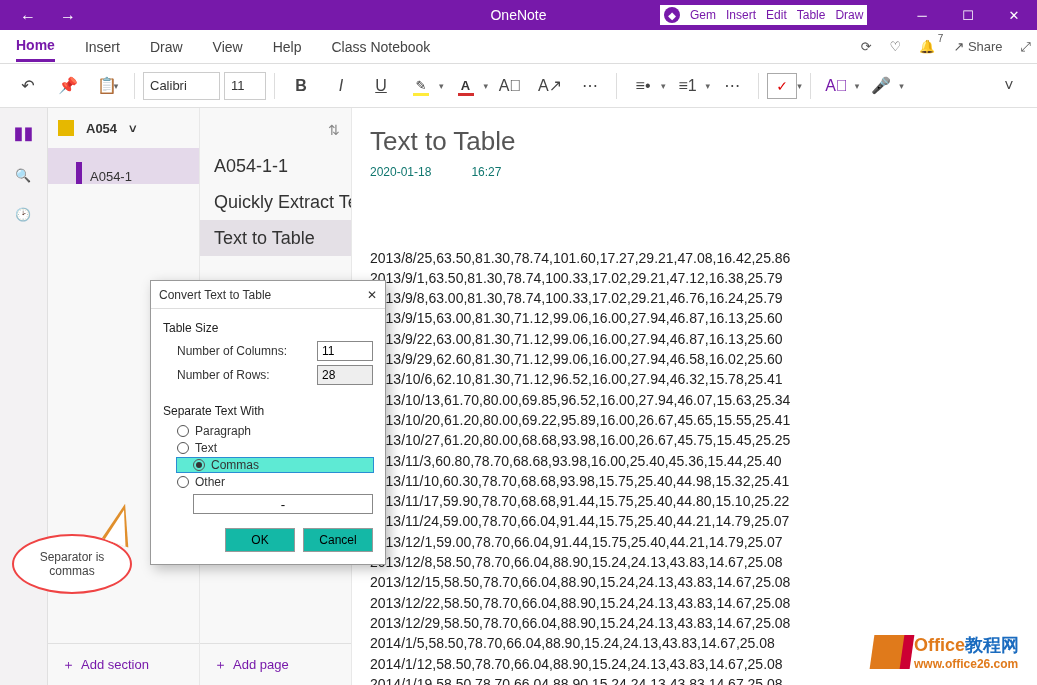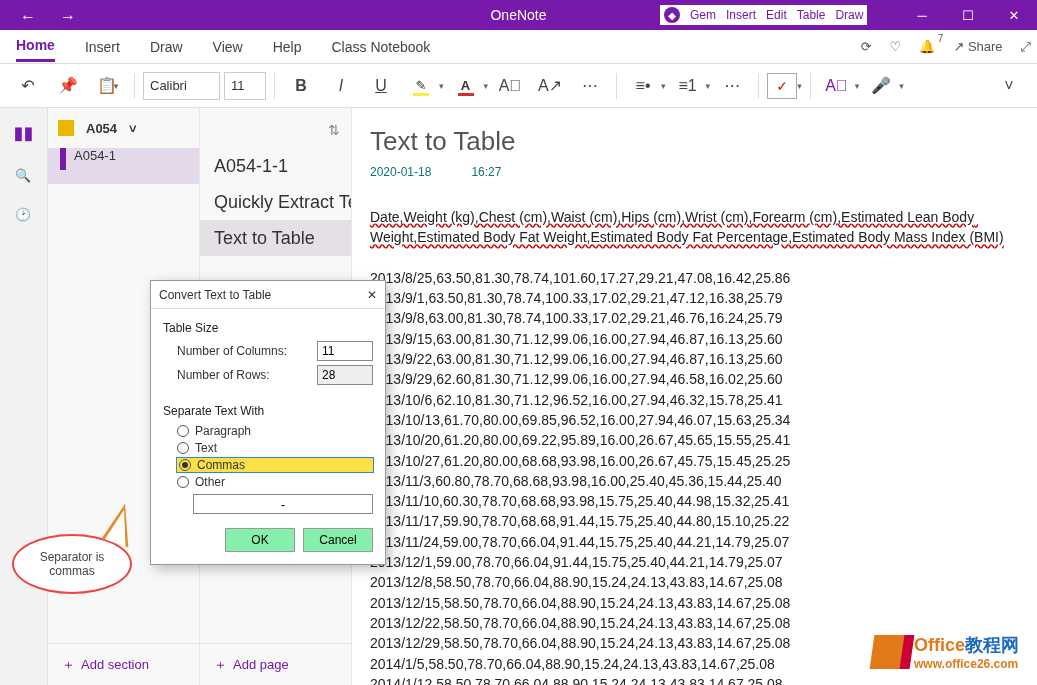--- a/index.html
+++ b/index.html
@@ -26,21 +26,21 @@
 .colorbtn{width:36px;height:32px;display:flex;flex-direction:column;align-items:center;justify-content:center;position:relative}
 .colorbtn .bar{width:16px;height:3px;position:absolute;bottom:6px}
 .dd{font-size:9px;color:#666;margin-left:-4px}
 .checkbox-btn{border:1px solid #aaa;width:30px;height:26px;display:flex;align-items:center;justify-content:center;color:#d00;font-size:14px}
 .content{display:flex;height:577px}
 .rail{width:48px;background:#f3f2f3;border-right:1px solid #e0e0e0;display:flex;flex-direction:column;align-items:center;padding-top:14px;gap:24px;color:#555}
 .rail .book{color:#7719aa;font-size:18px}
 .nav-col{width:152px;border-right:1px solid #e8e8e8;background:#f8f8f8;display:flex;flex-direction:column}
 .nb-header{height:40px;display:flex;align-items:center;padding:0 10px;font-weight:bold;gap:12px}
 .nb-header .nb-icon{width:16px;height:16px;background:#e6b800}
-.section-item{height:36px;display:flex;align-items:flex-start;padding-left:12px;gap:8px;background:#e4d9ea}
+.section-item{height:36px;display:flex;align-items:flex-end;padding-left:28px;gap:8px;background:#e4d9ea}
 .section-item .tab-icon{width:6px;height:22px;background:#7719aa}
 .pages-col{width:152px;border-right:1px solid #e8e8e8;background:#f8f8f8}
 .page-item{height:36px;display:flex;align-items:center;padding:0 14px;font-size:18px;color:#333;white-space:nowrap;overflow:hidden;text-overflow:ellipsis}
 .page-item.sel{background:#e4e0e6}
 .sort-icon{position:absolute;left:328px;top:122px;color:#888;font-size:14px}
 .add-row{position:absolute;bottom:0;height:42px;display:flex;align-items:center;color:#7719aa;padding-left:14px;gap:6px;font-size:13px;border-top:1px solid #e0e0e0;width:100%;background:#f8f8f8}
 .main{flex:1;padding:18px 0 0 18px;overflow:hidden}
 .main h1{font-size:26px;font-weight:400;color:#555}
 .meta{color:#0f766e;font-size:12px;margin-top:8px;display:flex;gap:40px}
 .body-text{margin-top:28px;font-size:14px;line-height:1.45;color:#222;white-space:pre-wrap}
@@ -49,24 +49,24 @@
 .dialog{position:absolute;left:150px;top:280px;width:236px;background:#fff;border:1px solid #999;box-shadow:4px 4px 12px rgba(0,0,0,.25);font-size:12px}
 .dlg-title{height:28px;display:flex;align-items:center;justify-content:space-between;padding:0 8px;border-bottom:1px solid #ddd;background:#fff}
 .dlg-body{padding:8px 12px 12px}
 .grp-label{margin:4px 0 6px;color:#222}
 .row{display:flex;align-items:center;justify-content:space-between;margin:4px 0 4px 14px}
 .row input{width:56px;height:20px;border:1px solid #888;padding:0 4px;font-size:12px}
 .row input.ro{background:#eee}
 .radio{display:flex;align-items:center;gap:6px;margin:3px 0 3px 14px}
 .radio .r{width:12px;height:12px;border:1px solid #555;border-radius:50%;display:flex;align-items:center;justify-content:center}
 .radio .r.sel::after{content:"";width:6px;height:6px;background:#333;border-radius:50%}
-.radio.commas{outline:1px solid #2a8dd4;background:#fde047;padding:0 2px}
+.radio.commas{outline:1px solid #2a8dd4;background:#5eead4;padding:0 16px}
 .other-input{width:180px;height:20px;border:1px solid #888;margin:2px 0 0 30px;text-align:center}
 .dlg-btns{display:flex;justify-content:flex-end;gap:8px;margin-top:14px}
-.dlg-btns button{width:70px;height:24px;border:1px solid #999;background:#86efac;font-size:12px}
+.dlg-btns button{width:70px;height:24px;border:1px solid #999;background:#14b8a6;font-size:12px}
 
 .callout{position:absolute;left:12px;top:534px;width:120px;height:60px;background:#fff;border:2px solid #ef4444;border-radius:50%;display:flex;align-items:center;justify-content:center;text-align:center;font-size:12px;color:#444;padding:6px}
 .callout::after{content:"";position:absolute;top:-32px;right:-6px;width:0;height:0;border-left:10px solid transparent;border-right:18px solid transparent;border-bottom:40px solid #e08f2c;transform:rotate(20deg)}
 .callout::before{content:"";position:absolute;top:-26px;right:-2px;width:0;height:0;border-left:8px solid transparent;border-right:14px solid transparent;border-bottom:34px solid #fff;transform:rotate(20deg);z-index:1}
 
 .watermark{position:absolute;right:18px;bottom:14px;display:flex;align-items:center;gap:8px;font-weight:bold}
 .wm-icon{width:34px;height:34px;background:#e07a1b;position:relative;transform:skewX(-8deg)}
 .wm-icon::after{content:"";position:absolute;right:-6px;top:0;width:10px;height:34px;background:#c03}
 .wm-text .t1{color:#1a6bbf;font-size:18px}
 .wm-text .t1 b{color:#e07a1b}
@@ -189,21 +189,21 @@
     <div class="add-row">＋ <span>Add page</span></div>
   </div>
   <span class="sort-icon">⇅</span>
 
   <div class="main">
     <h1>Text to Table</h1>
     <div class="meta">
       <span>2020-01-18</span>
       <span>16:27</span>
     </div>
-    <div class="body-text"><span class="hdr">Date,Weight (kg),Chest (cm),Waist (cm),Hips (cm),Wrist (cm),Forearm (cm),Estimated Lean Body Weight,Estimated Body Fat Weight,Estimated Body Fat Percentage,Estimated Body Mass Index (BMI)</span>
+    <div class="body-text">
 <span id="datarows">
 2013/8/25,63.50,81.30,78.74,101.60,17.27,29.21,47.08,16.42,25.86
 2013/9/1,63.50,81.30,78.74,100.33,17.02,29.21,47.12,16.38,25.79
 2013/9/8,63.00,81.30,78.74,100.33,17.02,29.21,46.76,16.24,25.79
 2013/9/15,63.00,81.30,71.12,99.06,16.00,27.94,46.87,16.13,25.60
 2013/9/22,63.00,81.30,71.12,99.06,16.00,27.94,46.87,16.13,25.60
 2013/9/29,62.60,81.30,71.12,99.06,16.00,27.94,46.58,16.02,25.60
 2013/10/6,62.10,81.30,71.12,96.52,16.00,27.94,46.32,15.78,25.41
 2013/10/13,61.70,80.00,69.85,96.52,16.00,27.94,46.07,15.63,25.34
 2013/10/20,61.20,80.00,69.22,95.89,16.00,26.67,45.65,15.55,25.41

